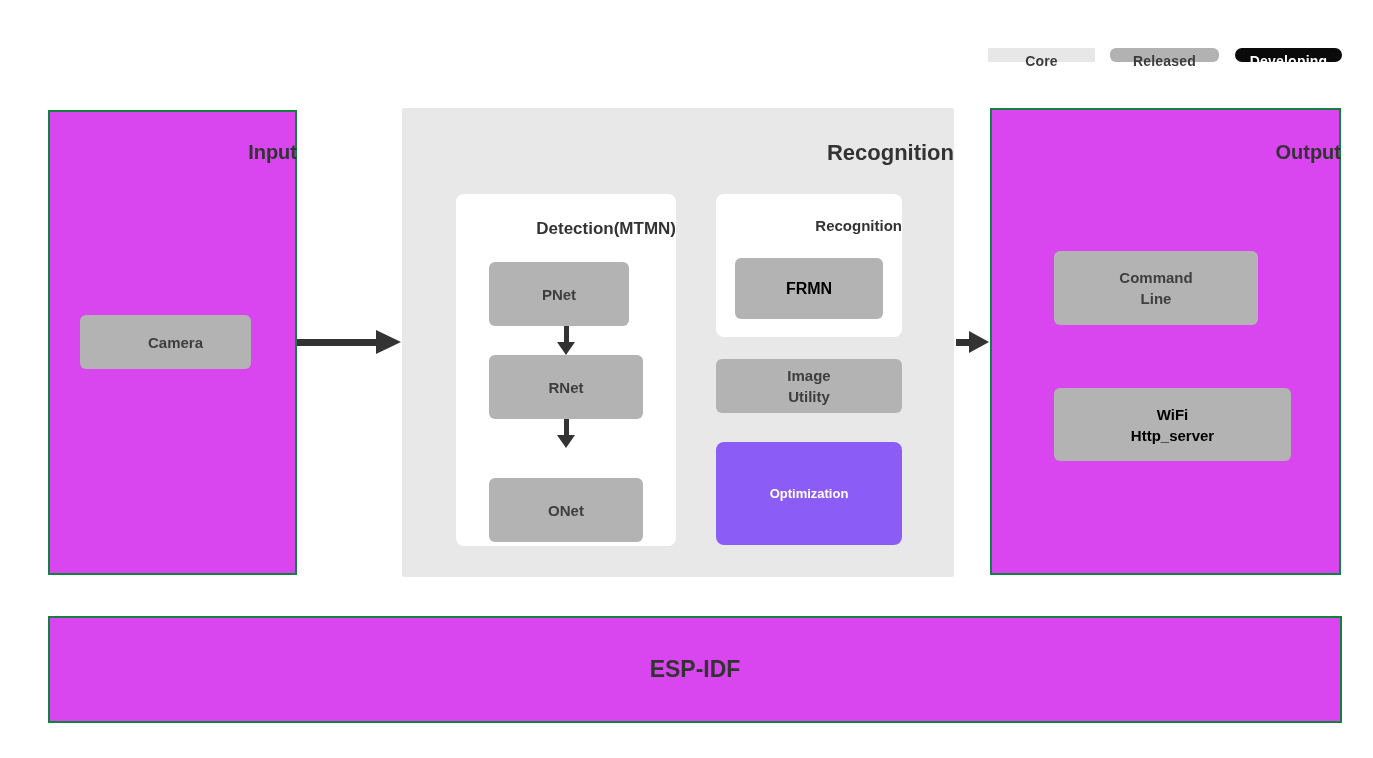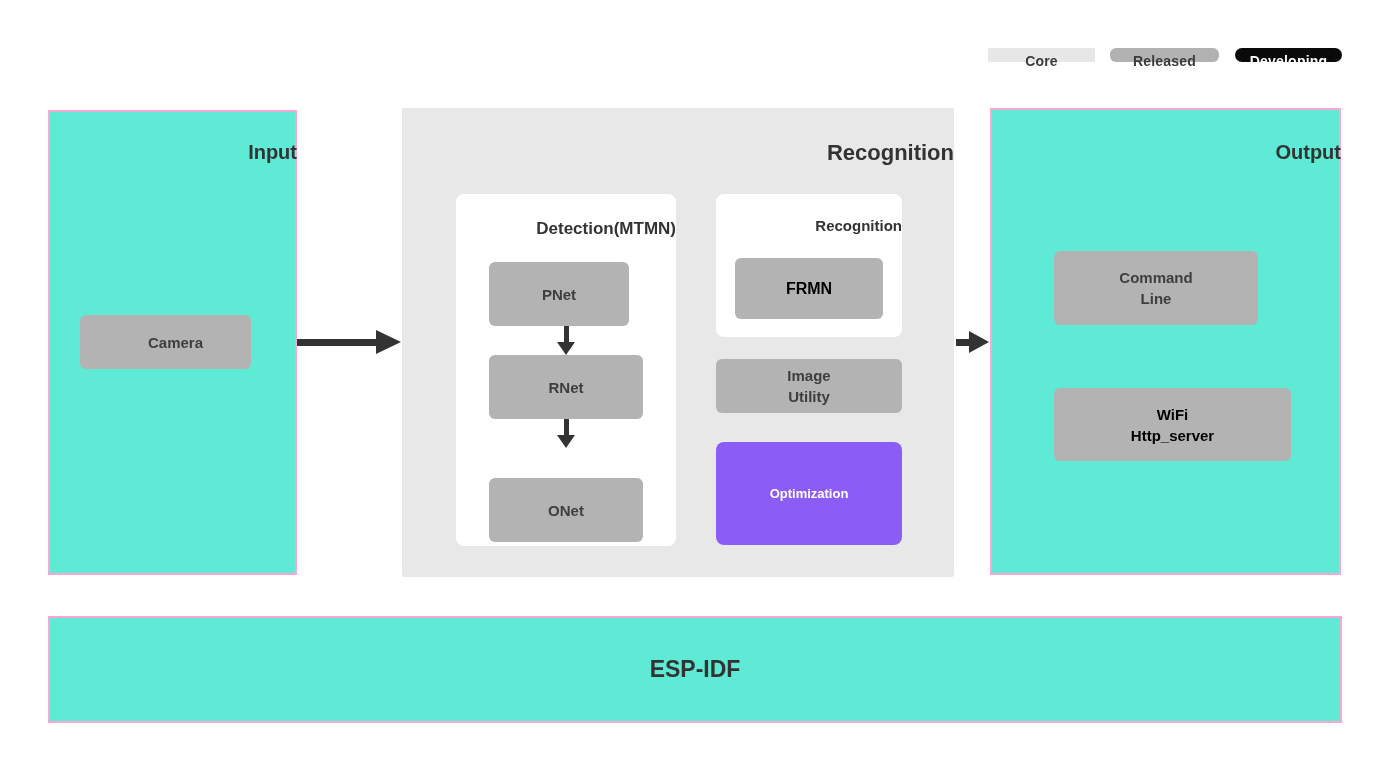--- a/index.html
+++ b/index.html
@@ -16,21 +16,21 @@
     position: absolute; top: 48px; height: 14px;
     line-height: 26px; text-align: center;
     font-weight: bold; font-size: 14px; color: #3c3c3c;
     letter-spacing: 0.2px;
   }
   #legend-core       { left: 988px;  width: 107px; background: #e7e7e7; }
   #legend-released   { left: 1110px; width: 109px; background: #b2b2b2; border-radius: 6px; }
   #legend-developing { left: 1235px; width: 107px; background: #0a0a0a; color: #ffffff; border-radius: 7px; }
 
   
-  .panel { position: absolute; background: #5eead4; border: 2px solid #f9a8d4; }
+  .panel { position: absolute; background: #d946ef; border: 2px solid #15803d; }
   .panel-title {
     position: absolute; text-align: right;
     font-weight: bold; color: #333333;
   }
 
   #input-panel  { left: 48px;  top: 110px; width: 249px; height: 465px; }
   #input-title  { left: 48px;  top: 141px; width: 249px; font-size: 20px; }
 
   #processing-panel { position: absolute; left: 402px; top: 108px; width: 552px; height: 469px; background: #e8e8e8; border-radius: 2px; }
   #processing-title { left: 402px; top: 140px; width: 552px; font-size: 22px; }

